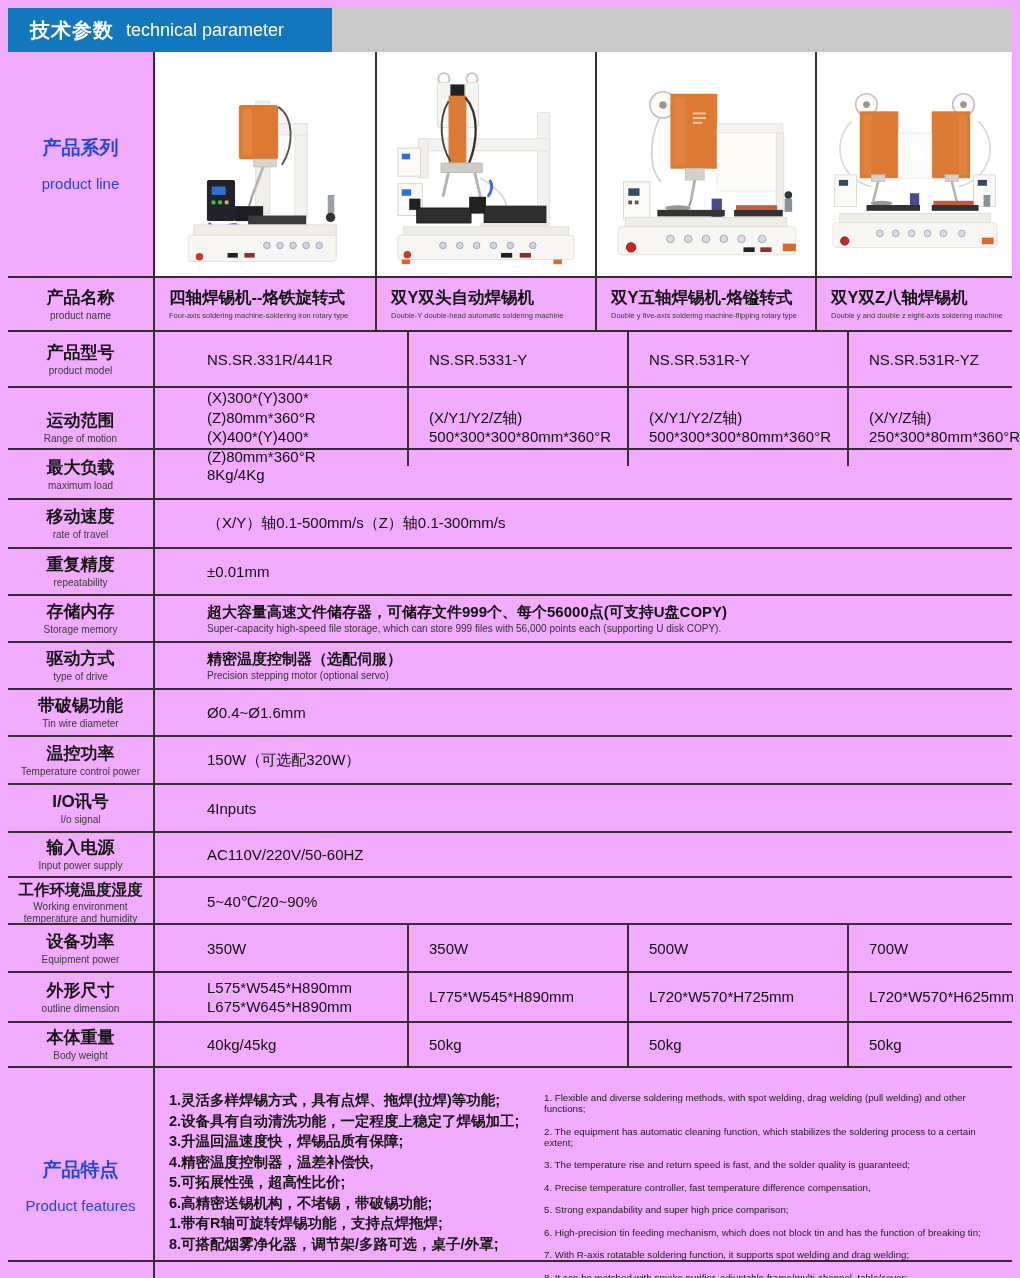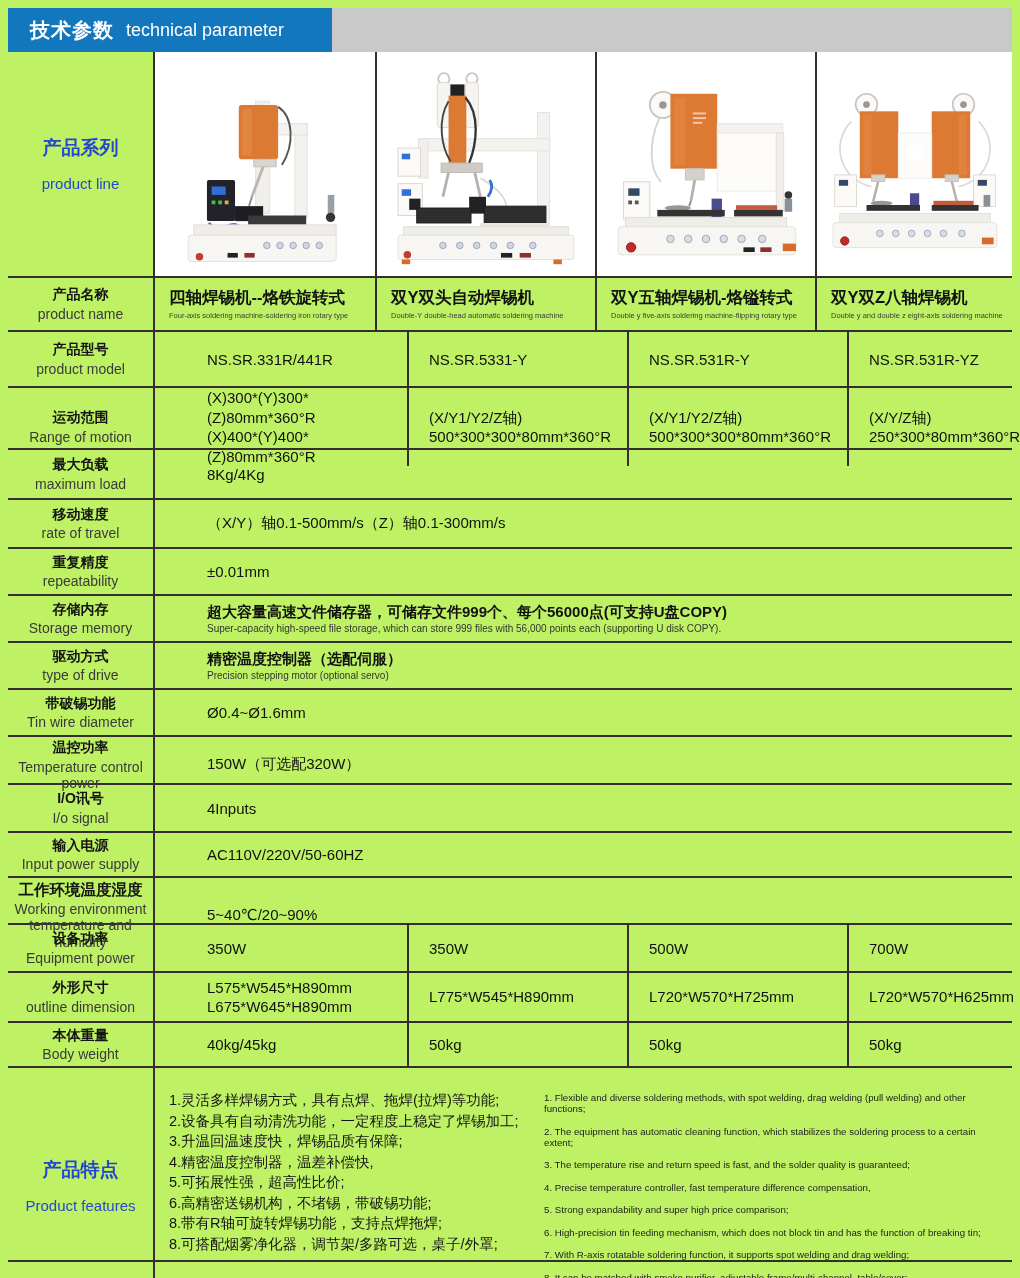--- a/index.html
+++ b/index.html
@@ -7,38 +7,38 @@
     --blue:#2547cf;
     --banner:#1377be;
     --band:#c9c9c9;
     --orange:#dc7a34;
     --body:#f6f4f1;
     --bodyline:#e2dfd8;
   }
   *{box-sizing:border-box;margin:0;padding:0;}
   html,body{background:#fff;}
   body{font-family:"Liberation Sans","DejaVu Sans",sans-serif;color:#121212;}
-  .page{position:relative;width:1020px;height:1278px;background:#bef264;overflow:hidden;}
+  .page{position:relative;width:1020px;height:1278px;background:#f0abfc;overflow:hidden;}
 
   
   .top{position:relative;height:52px;}
   .band{position:absolute;left:8px;right:8px;top:8px;height:44px;background:var(--band);}
   .banner{position:absolute;left:8px;top:8px;height:44px;width:324px;background:var(--banner);
           display:flex;align-items:center;padding-left:22px;gap:12px;}
   .banner .bz{color:#fff;font-size:20px;font-weight:700;letter-spacing:1px;}
   .banner .be{color:#fff;font-size:18px;font-weight:500;}
 
   
   .tbl{margin-left:8px;width:1004px;}
   .row{display:grid;grid-template-columns:147px 220px 220px 220px 197px;border-bottom:2px solid var(--line);}
   .row.merged-row{grid-template-columns:147px 857px;}
   .cell{display:flex;flex-direction:column;justify-content:center;min-width:0;}
   .lbl{border-right:2px solid var(--line);align-items:center;text-align:center;padding:2px 4px;}
-  .lz{font-size:14px;font-weight:700;color:#141414;line-height:1.25;}
-  .le{font-size:14px;color:#3a3a3a;line-height:1.15;margin-top:2px;}
+  .lz{font-size:17px;font-weight:700;color:#141414;line-height:1.25;}
+  .le{font-size:10px;color:#3a3a3a;line-height:1.15;margin-top:2px;}
   .lbl-blue .lz{color:var(--blue);font-size:19px;}
   .lbl-blue .le{color:var(--blue);font-size:15px;margin-top:16px;}
   .vsep{border-left:2px solid var(--line);}
   .val{padding-left:20px;font-size:15px;color:#111;margin-left:32px;}
   .val .line{line-height:1.3;}
   .vzh{font-size:15px;font-weight:700;line-height:1.3;}
   .ven{font-size:10px;color:#333;line-height:1.25;margin-top:2px;}
   .namec{align-items:flex-start;padding-left:14px;padding-right:4px;}
   .nz{font-size:16.5px;font-weight:700;line-height:1.2;}
   .ne{font-size:7.5px;color:#3a3a3a;margin-top:3px;white-space:nowrap;overflow:hidden;max-width:100%;}
@@ -62,21 +62,21 @@
   .r-dim{height:50px;}
   .r-weight{height:45px;}
   .r-feat{height:194px;}
 
   .imgcell{align-items:center;justify-content:center;background:#fff;}
   .imgcell svg{display:block;}
 
   
   .featwrap{flex-direction:row;padding:14px 6px 10px 14px;gap:10px;align-items:flex-start;}
   .feat-zh{width:365px;display:flex;flex-direction:column;justify-content:center;padding-top:8px;}
-  .feat-zh .list-line{font-size:14.5px;font-weight:400;line-height:20.5px;color:#151515;}
+  .feat-zh .list-line{font-size:14.5px;font-weight:700;line-height:20.5px;color:#151515;}
   .feat-en{flex:1;display:flex;flex-direction:column;padding-top:10px;}
   .feat-en .list-line{font-size:9.7px;color:#1d1d1d;line-height:11px;margin-bottom:11.5px;font-weight:500;}
 </style>
 </head>
 <body>
 
 <div class="page">
 
   <div class="top">
     <div class="band"></div>
@@ -447,21 +447,21 @@
         <div class="le">Product features</div>
       </div>
       <div class="cell featwrap">
         <div class="feat-zh">
             <div class="list-line">1.灵活多样焊锡方式，具有点焊、拖焊(拉焊)等功能;</div>
             <div class="list-line">2.设备具有自动清洗功能，一定程度上稳定了焊锡加工;</div>
             <div class="list-line">3.升温回温速度快，焊锡品质有保障;</div>
             <div class="list-line">4.精密温度控制器，温差补偿快,</div>
             <div class="list-line">5.可拓展性强，超高性比价;</div>
             <div class="list-line">6.高精密送锡机构，不堵锡，带破锡功能;</div>
-            <div class="list-line">8.带有R轴可旋转焊锡功能，支持点焊拖焊;</div>
+            <div class="list-line">1.带有R轴可旋转焊锡功能，支持点焊拖焊;</div>
             <div class="list-line">8.可搭配烟雾净化器，调节架/多路可选，桌子/外罩;</div>
           </div>
         <div class="feat-en">
             <div class="list-line">1. Flexible and diverse soldering methods, with spot welding, drag welding (pull welding) and other functions;</div>
             <div class="list-line">2. The equipment has automatic cleaning function, which stabilizes the soldering process to a certain extent;</div>
             <div class="list-line">3. The temperature rise and return speed is fast, and the solder quality is guaranteed;</div>
             <div class="list-line">4. Precise temperature controller, fast temperature difference compensation,</div>
             <div class="list-line">5. Strong expandability and super high price comparison;</div>
             <div class="list-line">6. High-precision tin feeding mechanism, which does not block tin and has the function of breaking tin;</div>
             <div class="list-line">7. With R-axis rotatable soldering function, it supports spot welding and drag welding;</div>

